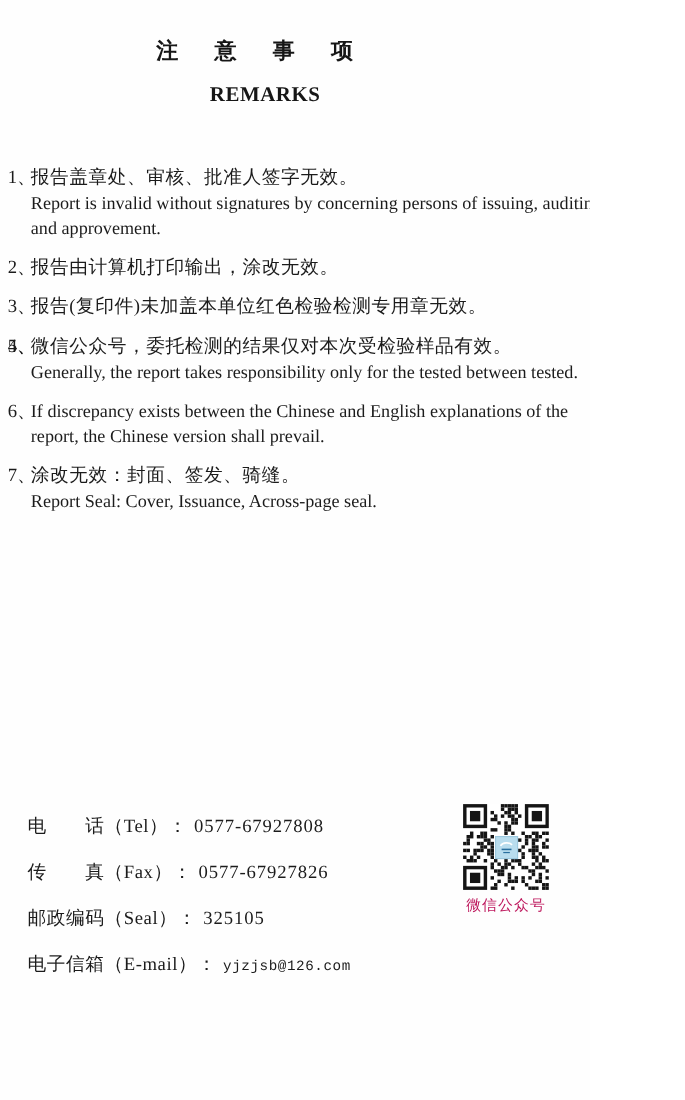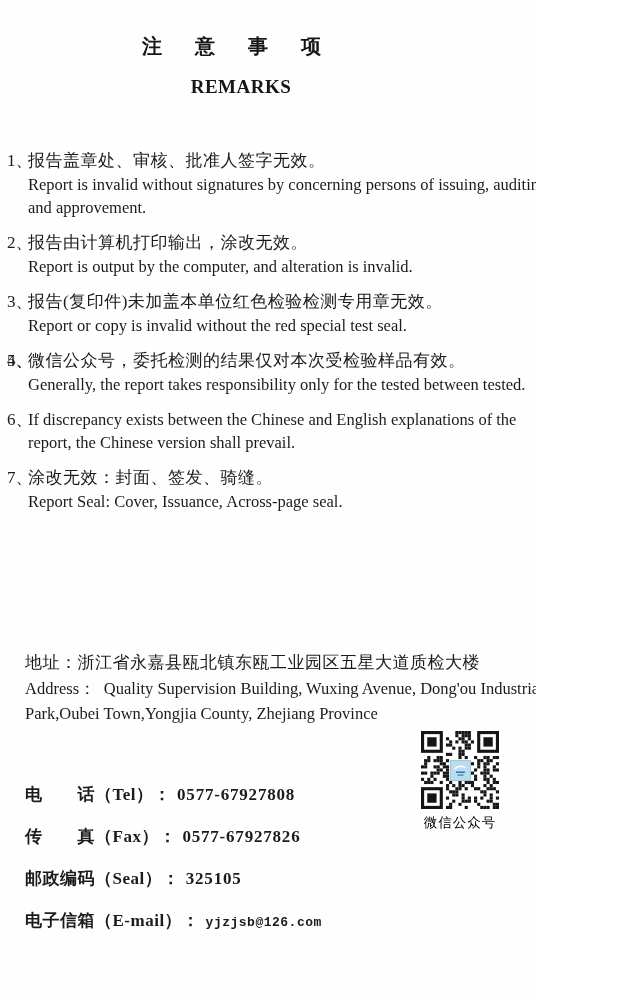--- a/index.html
+++ b/index.html
@@ -45,21 +45,21 @@
   .remark .en { font-size: 16.5px; line-height: 23px; max-width: 535px; }
 
   
   .address {
     position: absolute; left: 25px; top: 650px; width: 567px;
   }
   .address .cn { font-size: 17px; line-height: 26px; letter-spacing: 0.5px; }
   .address .en { font-size: 16.5px; line-height: 25px; }
 
   
-  .contacts { position: absolute; left: 25px; top: 782px; width: 390px; font-weight: bold; }
+  .contacts { position: absolute; left: 25px; top: 738px; width: 390px; }
   .contact-row { margin-bottom: 17px; font-size: 17px; line-height: 25px; white-space: nowrap; }
   .contact-row .label { letter-spacing: 0.5px; }
   .contact-row .value { margin-left: 6px; letter-spacing: 0.8px; }
   .contact-row .value.mono {
     font-family: "Liberation Mono", "DejaVu Sans Mono", monospace;
     font-size: 13px; letter-spacing: 0.5px;
   }
 
   
   .qr-block { position: absolute; left: 420px; top: 731px; width: 80px; text-align: center; }
@@ -67,70 +67,64 @@
     position: relative; width: 78px; height: 78px; margin: 0 auto;
     background: #ffffff;
   }
   .qr-logo {
     position: absolute; left: 29px; top: 29px; width: 21px; height: 21px;
     background: #b9ddee; border: 1px solid #9cc8de;
   }
   .qr-logo svg { display: block; }
   .qr-label {
     margin-top: 5px; font-size: 13.5px; letter-spacing: 1px;
-    color: #000000; white-space: nowrap;
+    color: #be185d; white-space: nowrap;
   }
 </style>
 </head>
 <body>
 
 <div class="page">
 
   <div class="title-cn">注意事项</div>
   <div class="title-en">REMARKS</div>
 
   <ol class="remarks">
     <li class="remark">
       <span class="num">1、</span>
       <div class="cn">报告盖章处、审核、批准人签字无效。</div>
       <div class="en">Report is invalid without signatures by concerning persons of issuing, auditing and approvement.</div>
     </li>
     <li class="remark">
       <span class="num">2、</span>
       <div class="cn">报告由计算机打印输出，涂改无效。</div>
-      <div class="en">Report is output by the computer, and alteration is invalid.</div>
     </li>
     <li class="remark">
       <span class="num">3、</span>
       <div class="cn">报告(复印件)未加盖本单位红色检验检测专用章无效。</div>
-      <div class="en">Report or copy is invalid without the red special test seal.</div>
     </li>
     <li class="remark">
       <span class="num">4、</span>
     </li>
     <li class="remark">
       <span class="num">5、</span>
       <div class="cn">微信公众号，委托检测的结果仅对本次受检验样品有效。</div>
       <div class="en">Generally, the report takes responsibility only for the tested between tested.</div>
     </li>
     <li class="remark">
       <span class="num">6、</span>
       <div class="en">If discrepancy exists between the Chinese and English explanations of the report, the Chinese version shall prevail.</div>
     </li>
     <li class="remark">
       <span class="num">7、</span>
       <div class="cn">涂改无效：封面、签发、骑缝。</div>
       <div class="en">Report Seal: Cover, Issuance, Across-page seal.</div>
     </li>
   </ol>
 
-  <div class="address">
-    <div class="cn">地址：浙江省永嘉县瓯北镇东瓯工业园区五星大道质检大楼</div>
-    <div class="en">Address： Quality Supervision Building, Wuxing Avenue, Dong'ou Industrial Park,Oubei Town,Yongjia County, Zhejiang Province</div>
-  </div>
 
   <div class="contacts">
     <div class="contact-row">
       <span class="label">电　　话（Tel）：</span><span class="value">0577-67927808</span>
     </div>
     <div class="contact-row">
       <span class="label">传　　真（Fax）：</span><span class="value">0577-67927826</span>
     </div>
     <div class="contact-row">
       <span class="label">邮政编码（Seal）：</span><span class="value">325105</span>

